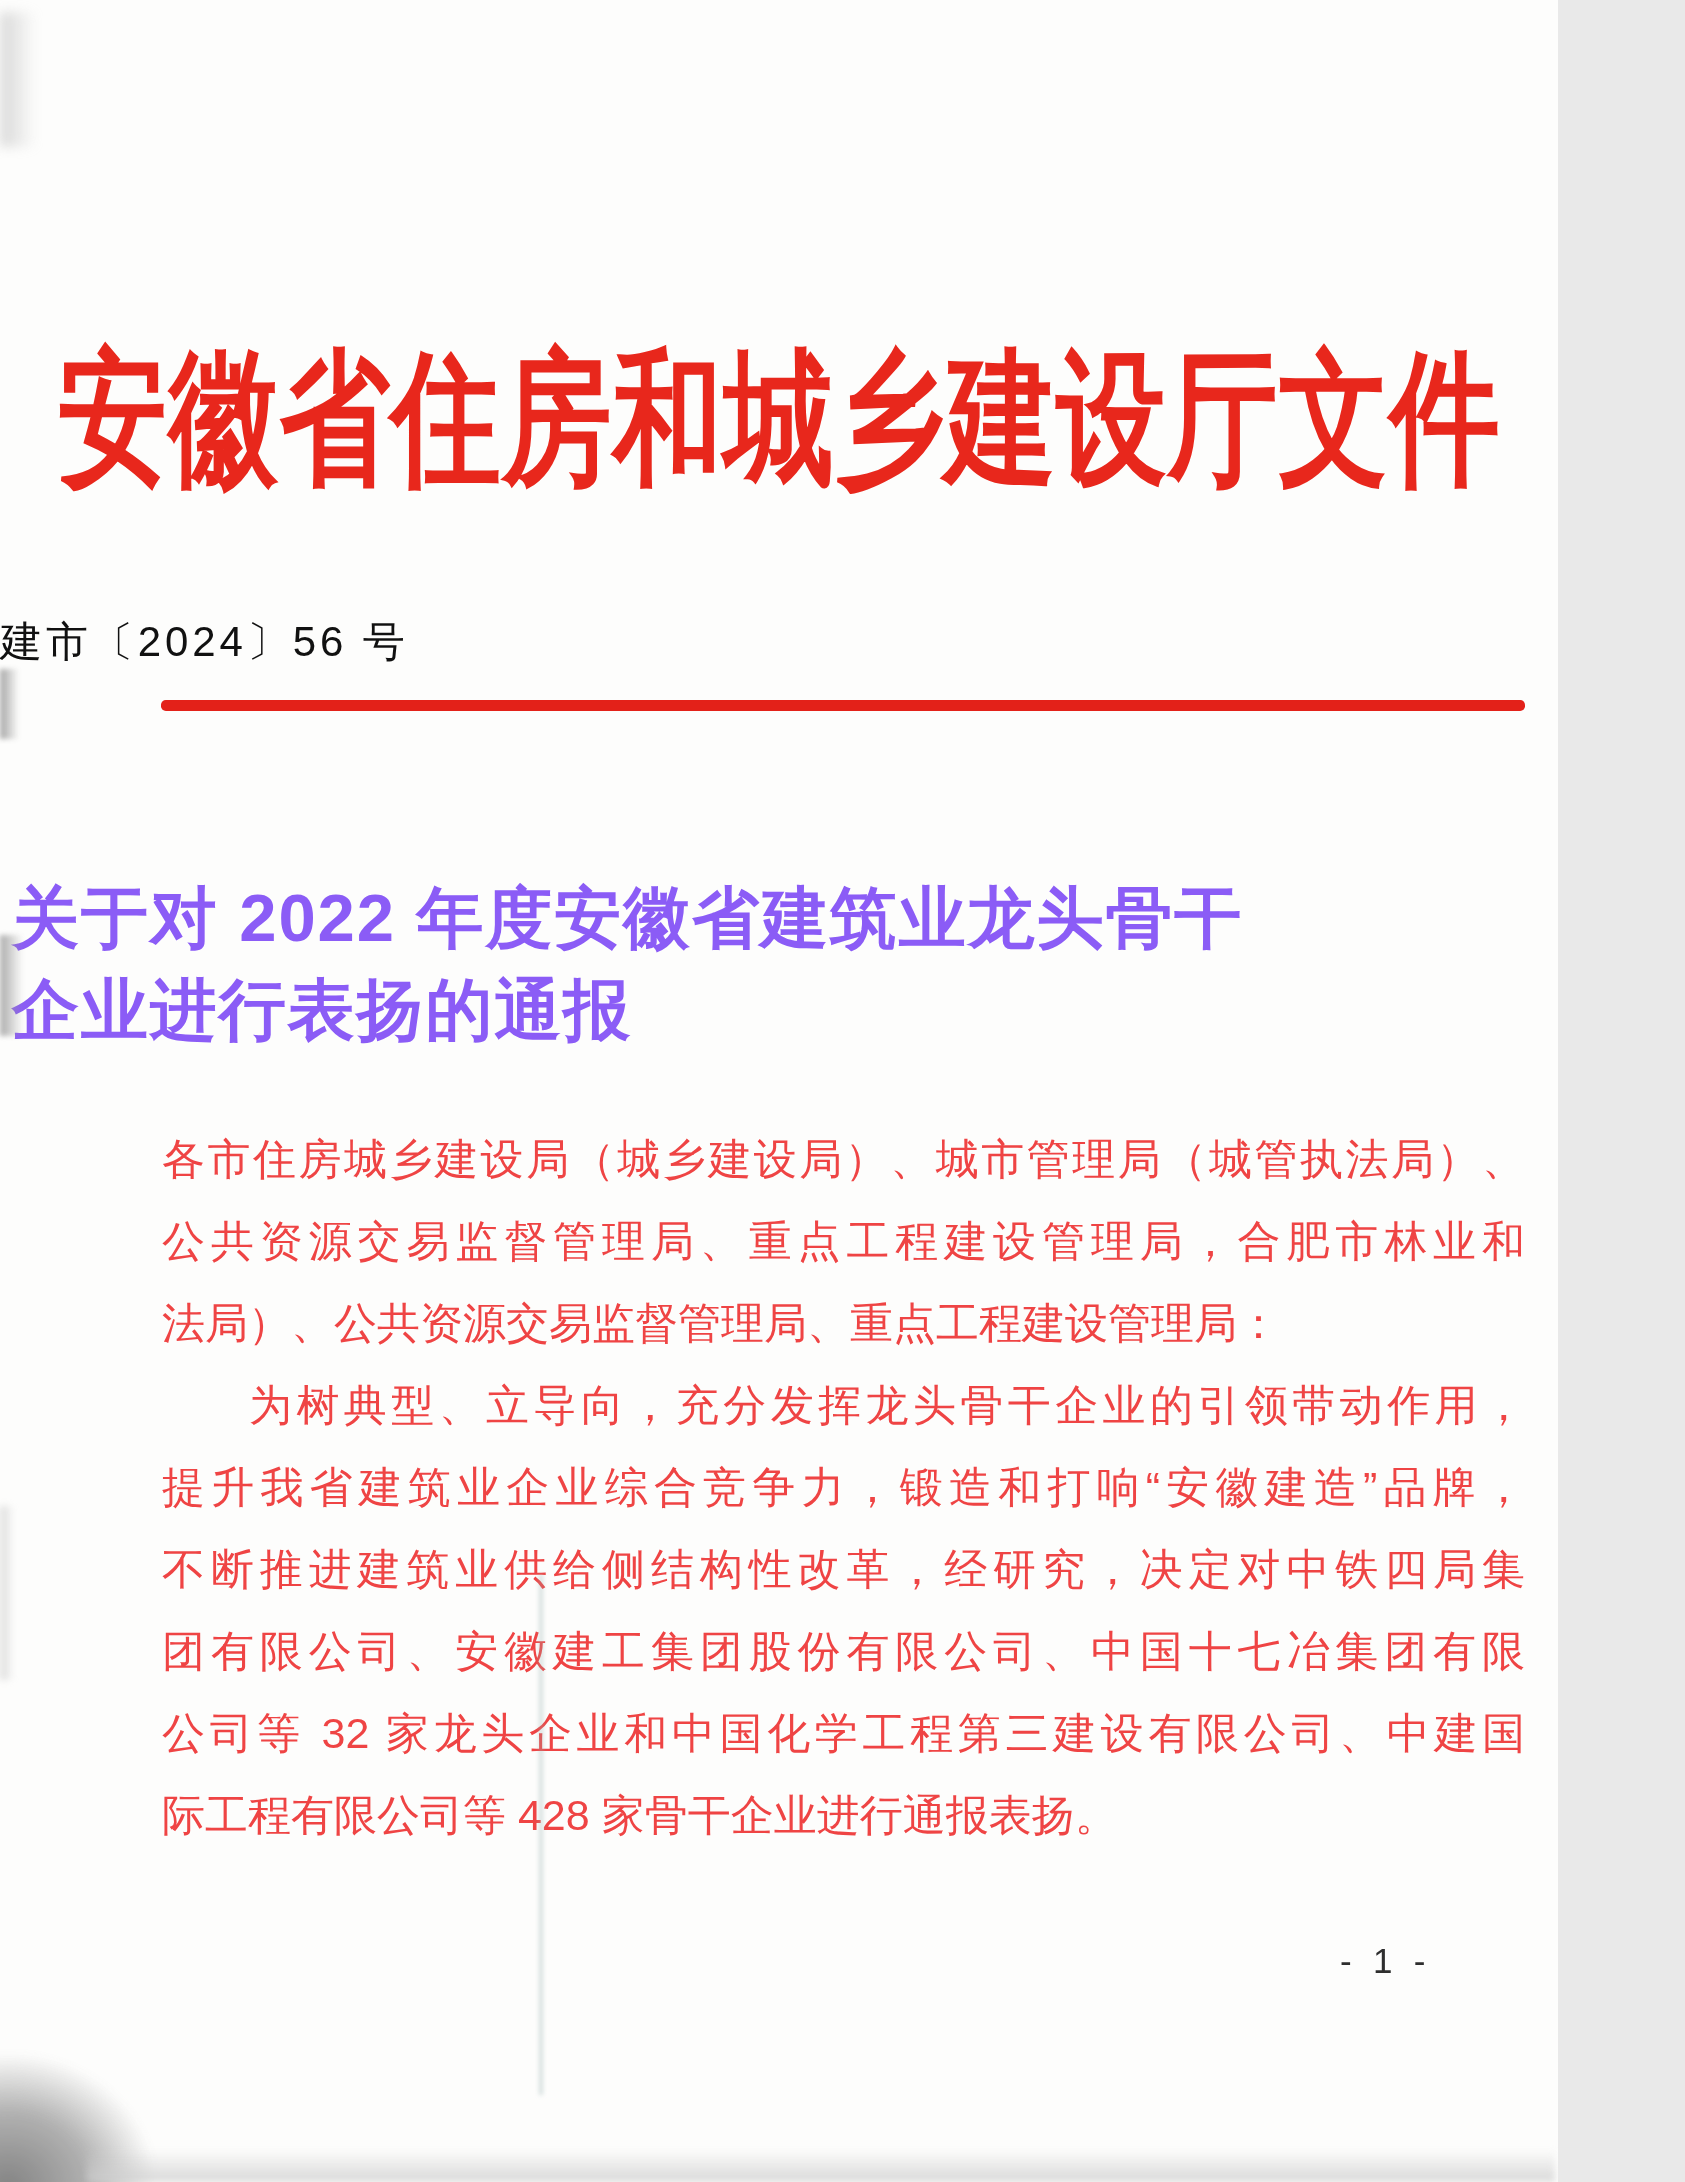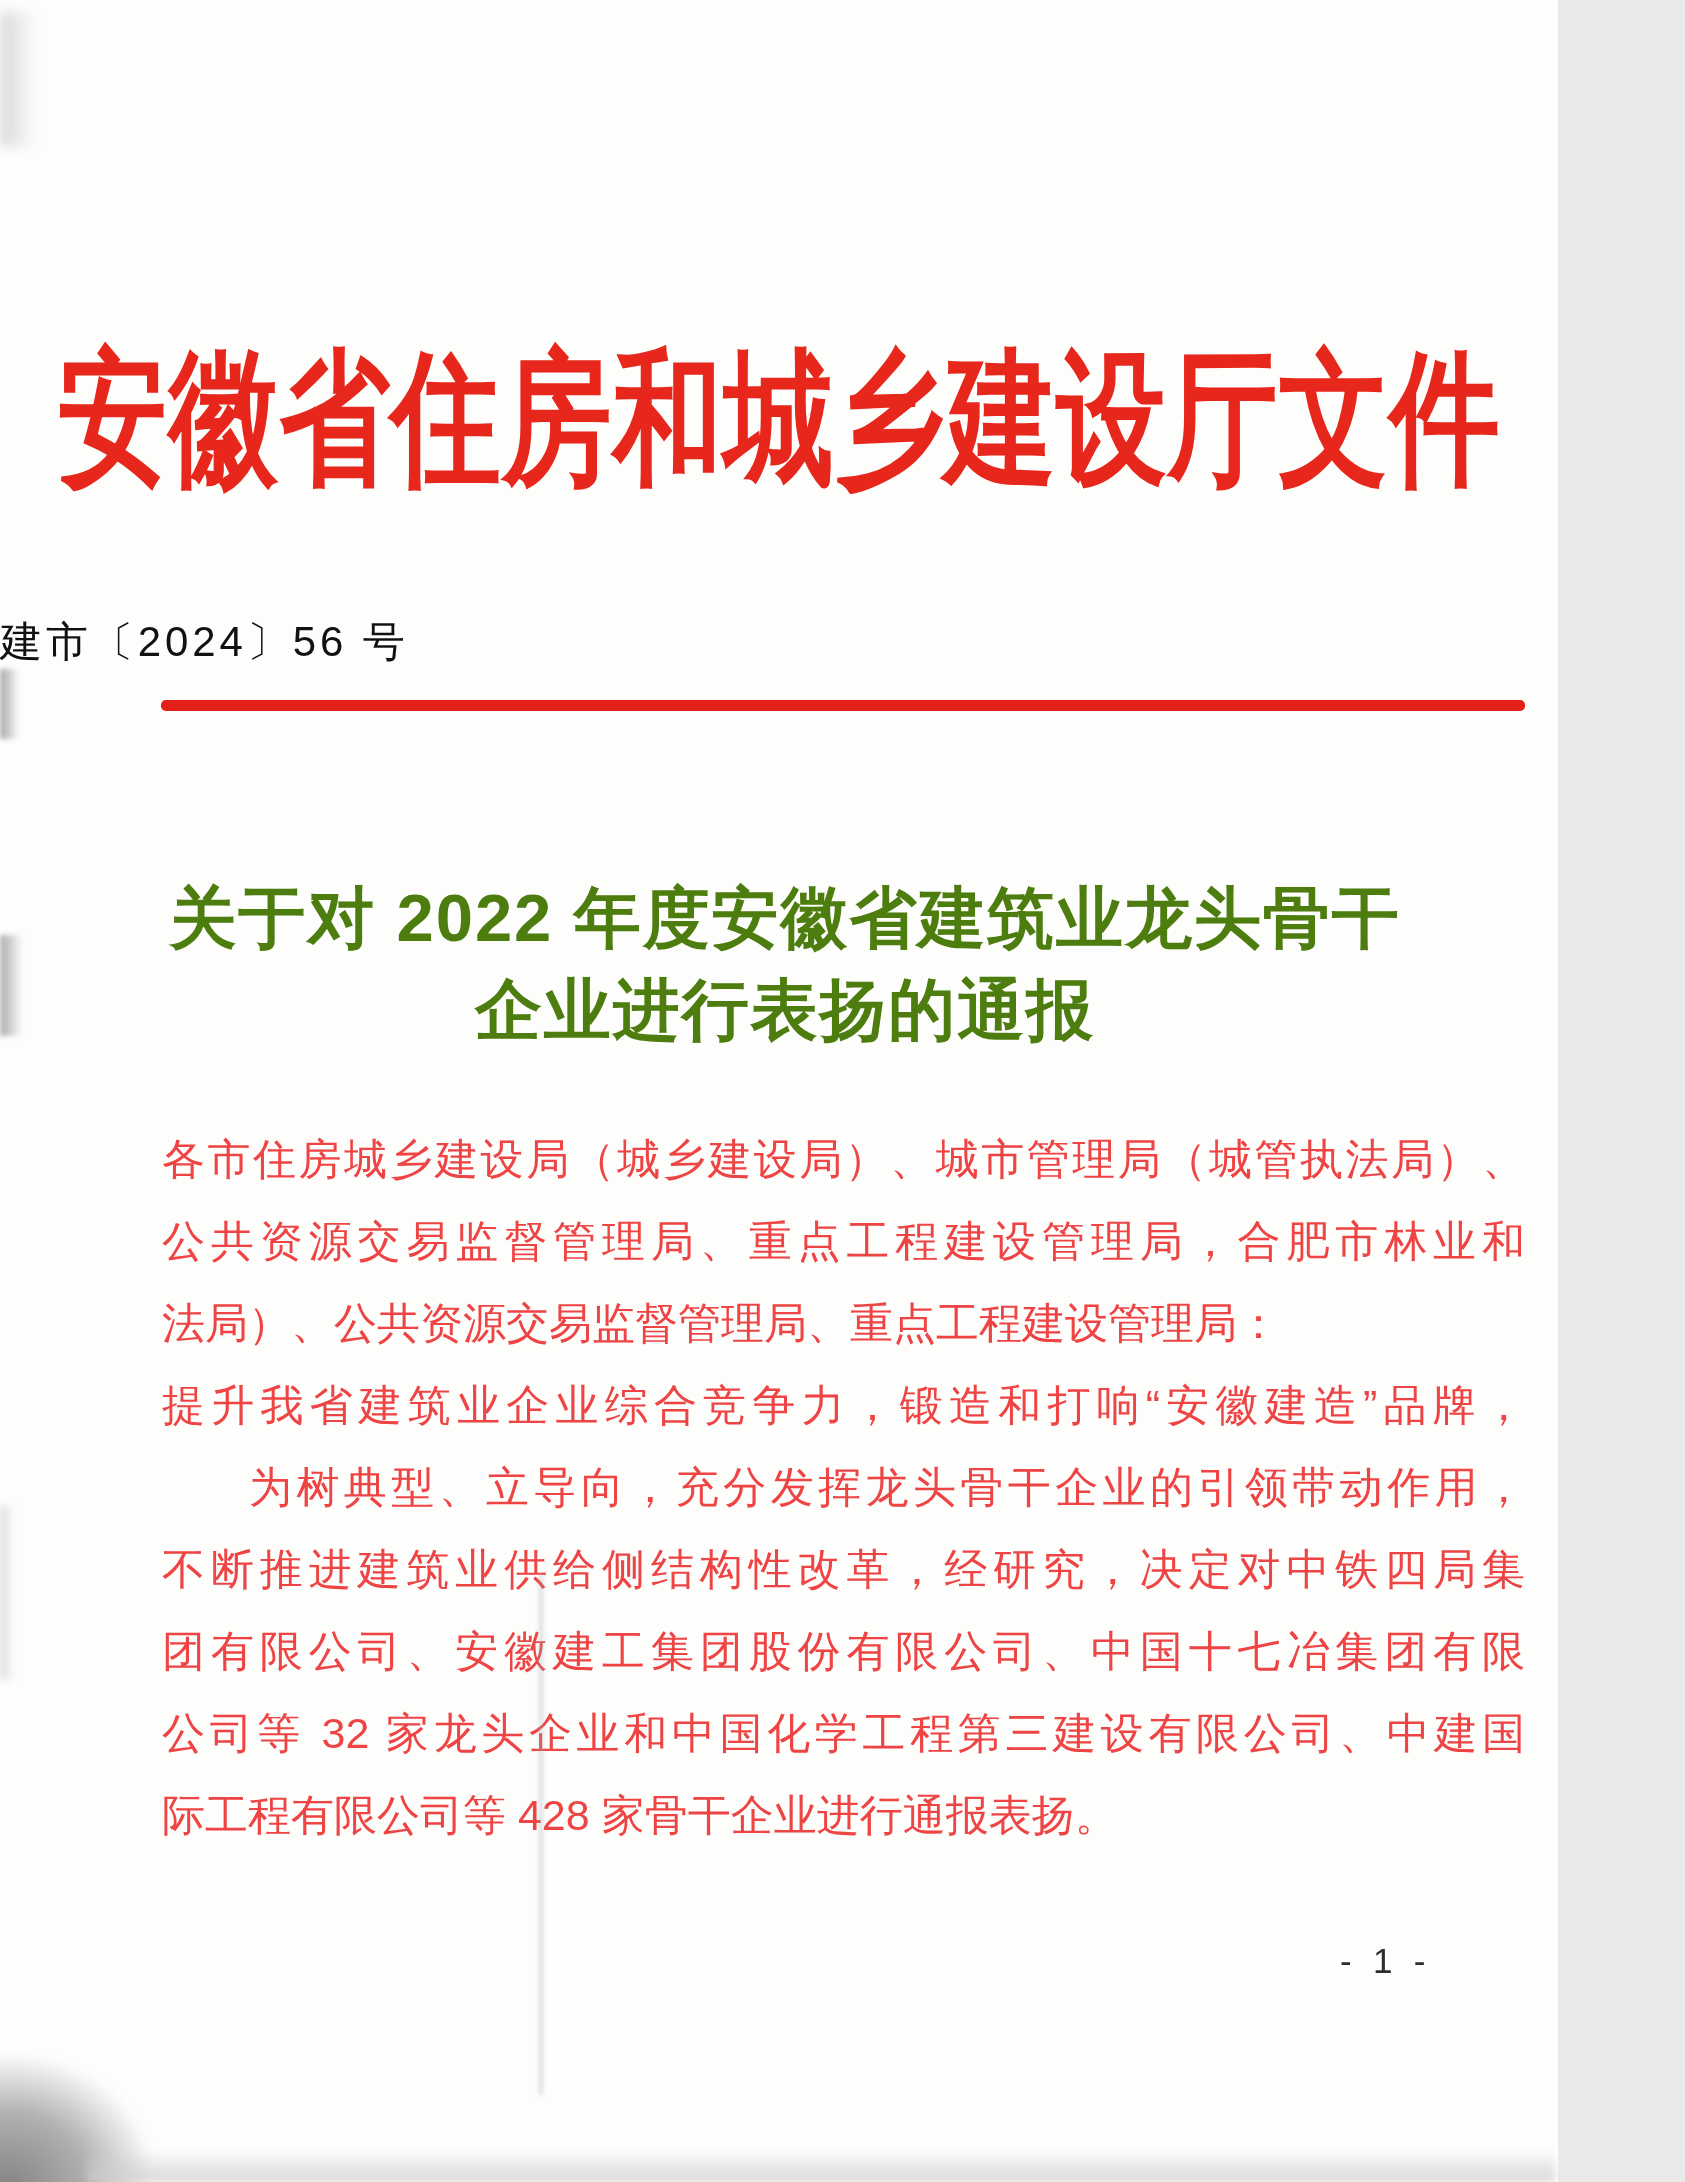--- a/index.html
+++ b/index.html
@@ -38,25 +38,24 @@
     white-space:nowrap;
   }
   .red-rule{
     position:absolute;top:700px;left:161px;
     width:1364px;height:10.6px;
     background:var(--rule-red);
     border-radius:4.8px;
   }
   .doc-title{
     position:absolute;top:872px;left:12px;right:0;
-    text-align:center;
     font-size:67px;font-weight:bold;
     line-height:92px;
     letter-spacing:1.9px;
-    color:#4d7c0f;
+    color:#8b5cf6;
   }
   .body-text{
     position:absolute;top:1118px;left:162px;
     width:1363px;
     font-size:43px;
     line-height:82px;
     color:#ef4444;
   }
   .body-line{
     text-align:justify;
@@ -133,22 +132,22 @@
 
   <div class="doc-title">
     <div>关于对 2022 年度安徽省建筑业龙头骨干</div>
     <div>企业进行表扬的通报</div>
   </div>
 
   <div class="body-text">
     <div class="body-line">各市住房城乡建设局（城乡建设局）、城市管理局（城管执法局）、</div>
     <div class="body-line">公共资源交易监督管理局、重点工程建设管理局，合肥市林业和</div>
     <div class="body-line short">法局）、公共资源交易监督管理局、重点工程建设管理局：</div>
+    <div class="body-line indent">为树典型、立导向，充分发挥龙头骨干企业的引领带动作用，</div>
     <div class="body-line">提升我省建筑业企业综合竞争力，锻造和打响“安徽建造”品牌，</div>
-    <div class="body-line indent">为树典型、立导向，充分发挥龙头骨干企业的引领带动作用，</div>
     <div class="body-line">不断推进建筑业供给侧结构性改革，经研究，决定对中铁四局集</div>
     <div class="body-line">团有限公司、安徽建工集团股份有限公司、中国十七冶集团有限</div>
     <div class="body-line">公司等 32 家龙头企业和中国化学工程第三建设有限公司、中建国</div>
     <div class="body-line short">际工程有限公司等 428 家骨干企业进行通报表扬。</div>
   </div>
 
   <div class="page-number">- 1 -</div>
 
   <div class="artifact a-top-left"></div>
   <div class="artifact a-left-1"></div>

